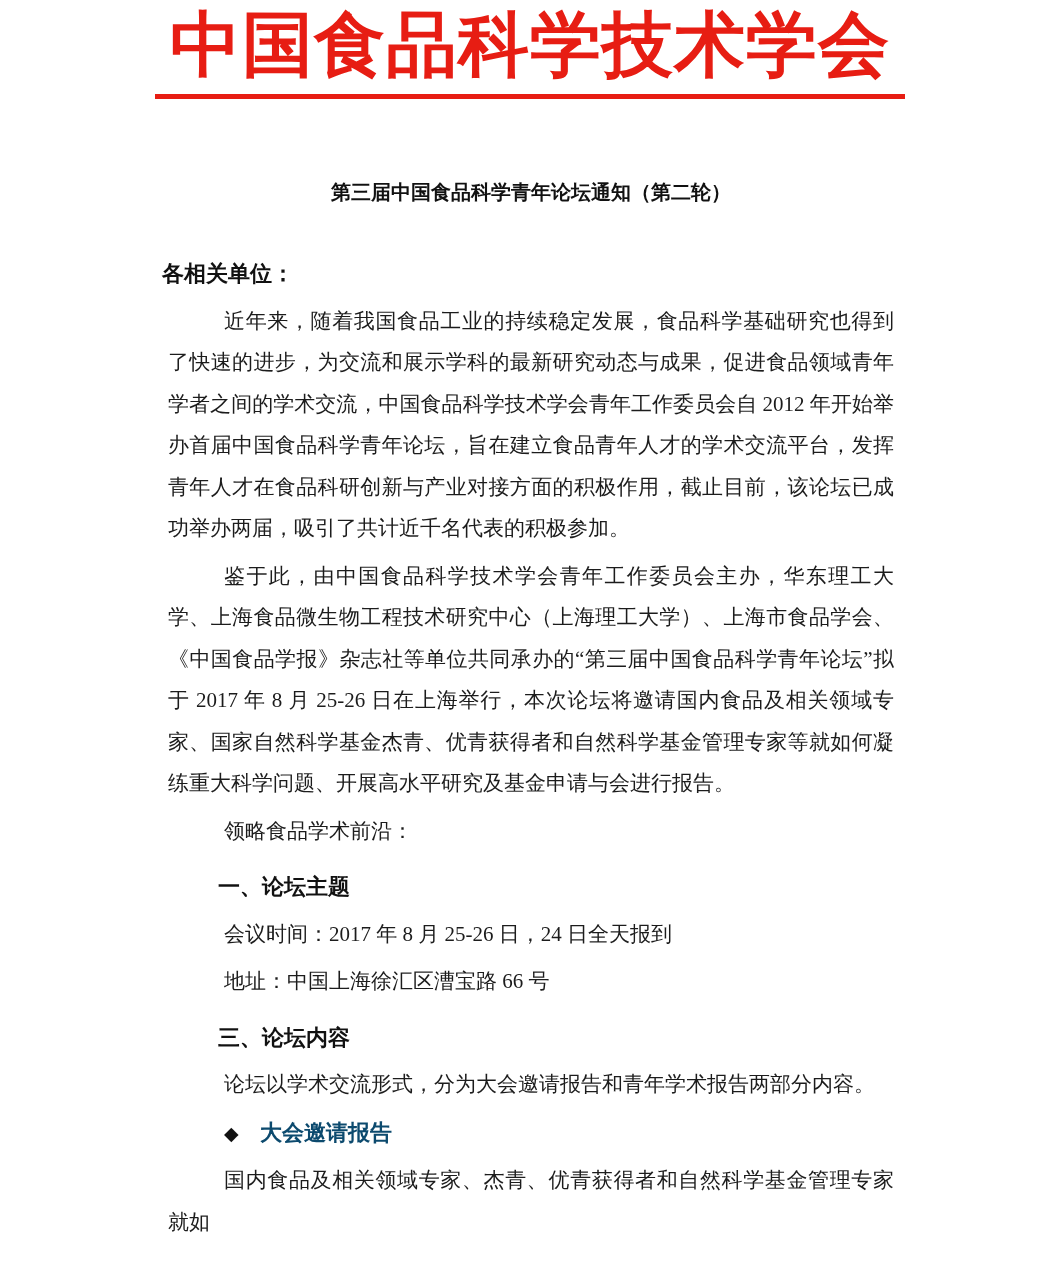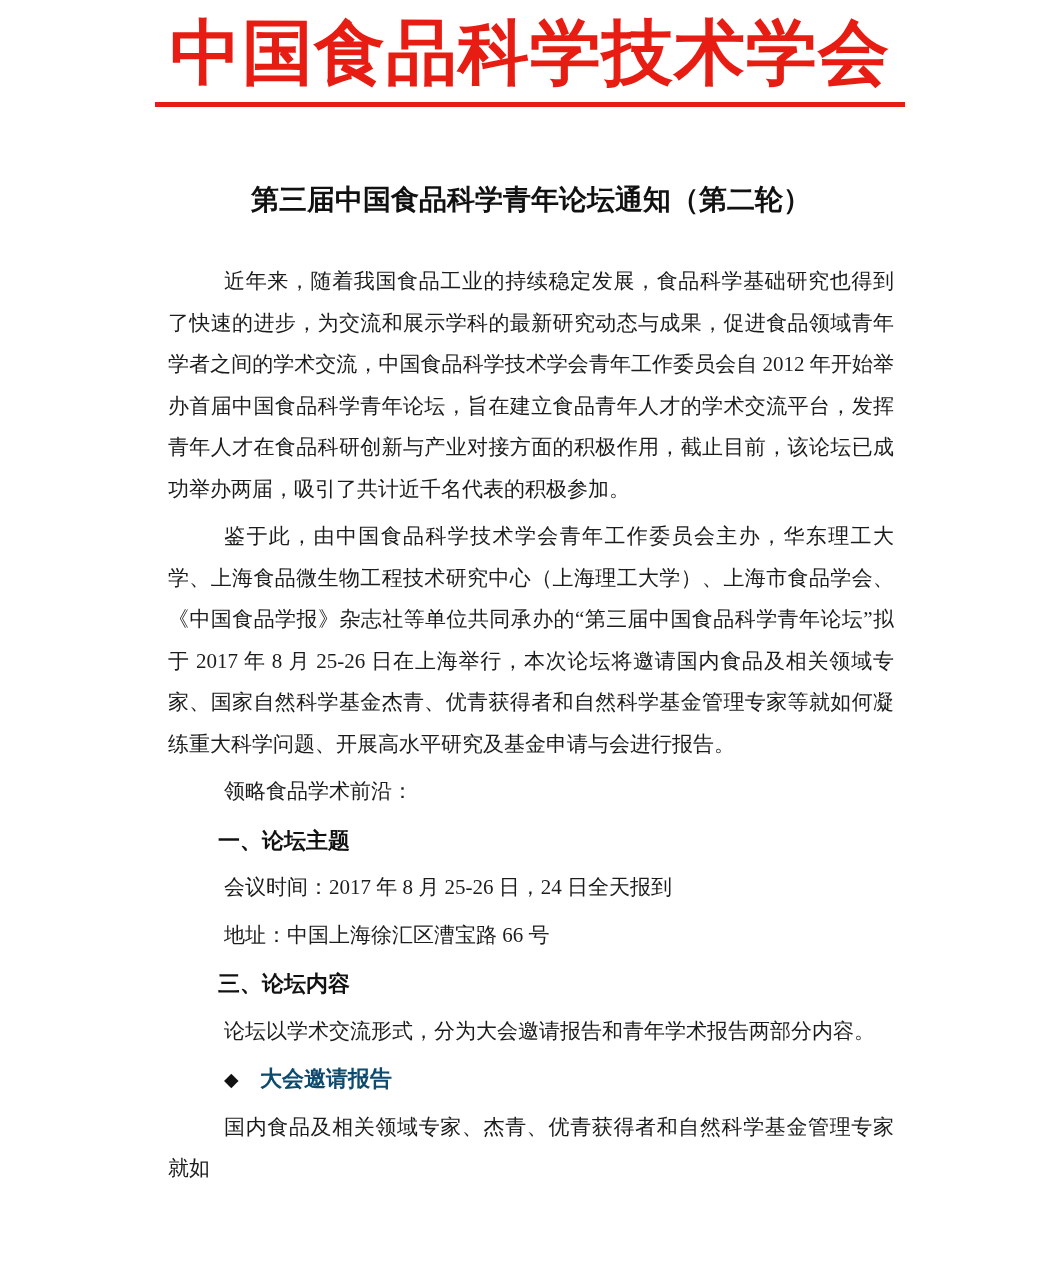--- a/index.html
+++ b/index.html
@@ -13,21 +13,21 @@
     height: 1280px;
     background: #ffffff;
     overflow: hidden;
     font-family: "Liberation Serif", "DejaVu Serif", serif;
     color: #1c1c1c;
   }
   
   .masthead {
     width: 750px;
     margin: 0 auto;
-    padding-top: 10px;
+    padding-top: 2px;
     padding-bottom: 5px;
     border-bottom: 5px solid #e71d13;
     text-align: center;
   }
   .org-title {
     font-size: 71px;
     line-height: 87px;
     font-weight: 700;
     color: #e71d13;
     letter-spacing: 1px;
@@ -35,21 +35,21 @@
   }
   
   .content {
     margin: 0 160px 0 162px;
     font-size: 21px;
     line-height: 41.5px;
     text-align: justify;
   }
   .doc-title {
     margin: 76px 0 44px 0;
-    font-size: 28px;
+    font-size: 20px;
     line-height: 34px;
     font-weight: 700;
     font-family: "Liberation Sans", "DejaVu Sans", sans-serif;
     text-align: center;
     white-space: nowrap;
     color: #111111;
   }
   .para {
     margin: 6px;
   }
@@ -66,21 +66,21 @@
   .sec-heading {
     margin: 0;
     font-size: 22px;
     line-height: 41.5px;
     font-weight: 700;
     font-family: "Liberation Sans", "DejaVu Sans", sans-serif;
     text-indent: 56px;
     color: #111111;
   }
   .mt {
-    margin-top: 7px;
+    margin-top: 14px;
   }
   .bullet-line .diamond {
     font-size: 19px;
     margin-right: 16px;
     color: #111111;
   }
   .bullet-line .bullet-label {
     font-size: 22px;
     font-weight: 700;
     font-family: "Liberation Sans", "DejaVu Sans", sans-serif;
@@ -93,20 +93,21 @@
 <div class="page">
 
   <header class="masthead">
     <div class="org-title">中国食品科学技术学会</div>
   </header>
 
   <main class="content">
 
     <h1 class="doc-title">第三届中国食品科学青年论坛通知（第二轮）</h1>
 
+    <p class="salutation">各相关单位：</p>
 
     <p class="para indent">近年来，随着我国食品工业的持续稳定发展，食品科学基础研究也得到了快速的进步，为交流和展示学科的最新研究动态与成果，促进食品领域青年学者之间的学术交流，中国食品科学技术学会青年工作委员会自 2012 年开始举办首届中国食品科学青年论坛，旨在建立食品青年人才的学术交流平台，发挥青年人才在食品科研创新与产业对接方面的积极作用，截止目前，该论坛已成功举办两届，吸引了共计近千名代表的积极参加。</p>
 
     <p class="para indent">鉴于此，由中国食品科学技术学会青年工作委员会主办，华东理工大学、上海食品微生物工程技术研究中心（上海理工大学）、上海市食品学会、《中国食品学报》杂志社等单位共同承办的“第三届中国食品科学青年论坛”拟于 2017 年 8 月 25-26 日在上海举行，本次论坛将邀请国内食品及相关领域专家、国家自然科学基金杰青、优青获得者和自然科学基金管理专家等就如何凝练重大科学问题、开展高水平研究及基金申请与会进行报告。</p>
 
     <p class="para indent">领略食品学术前沿：</p>
 
     <h2 class="sec-heading mt">一、论坛主题</h2>
 
 

